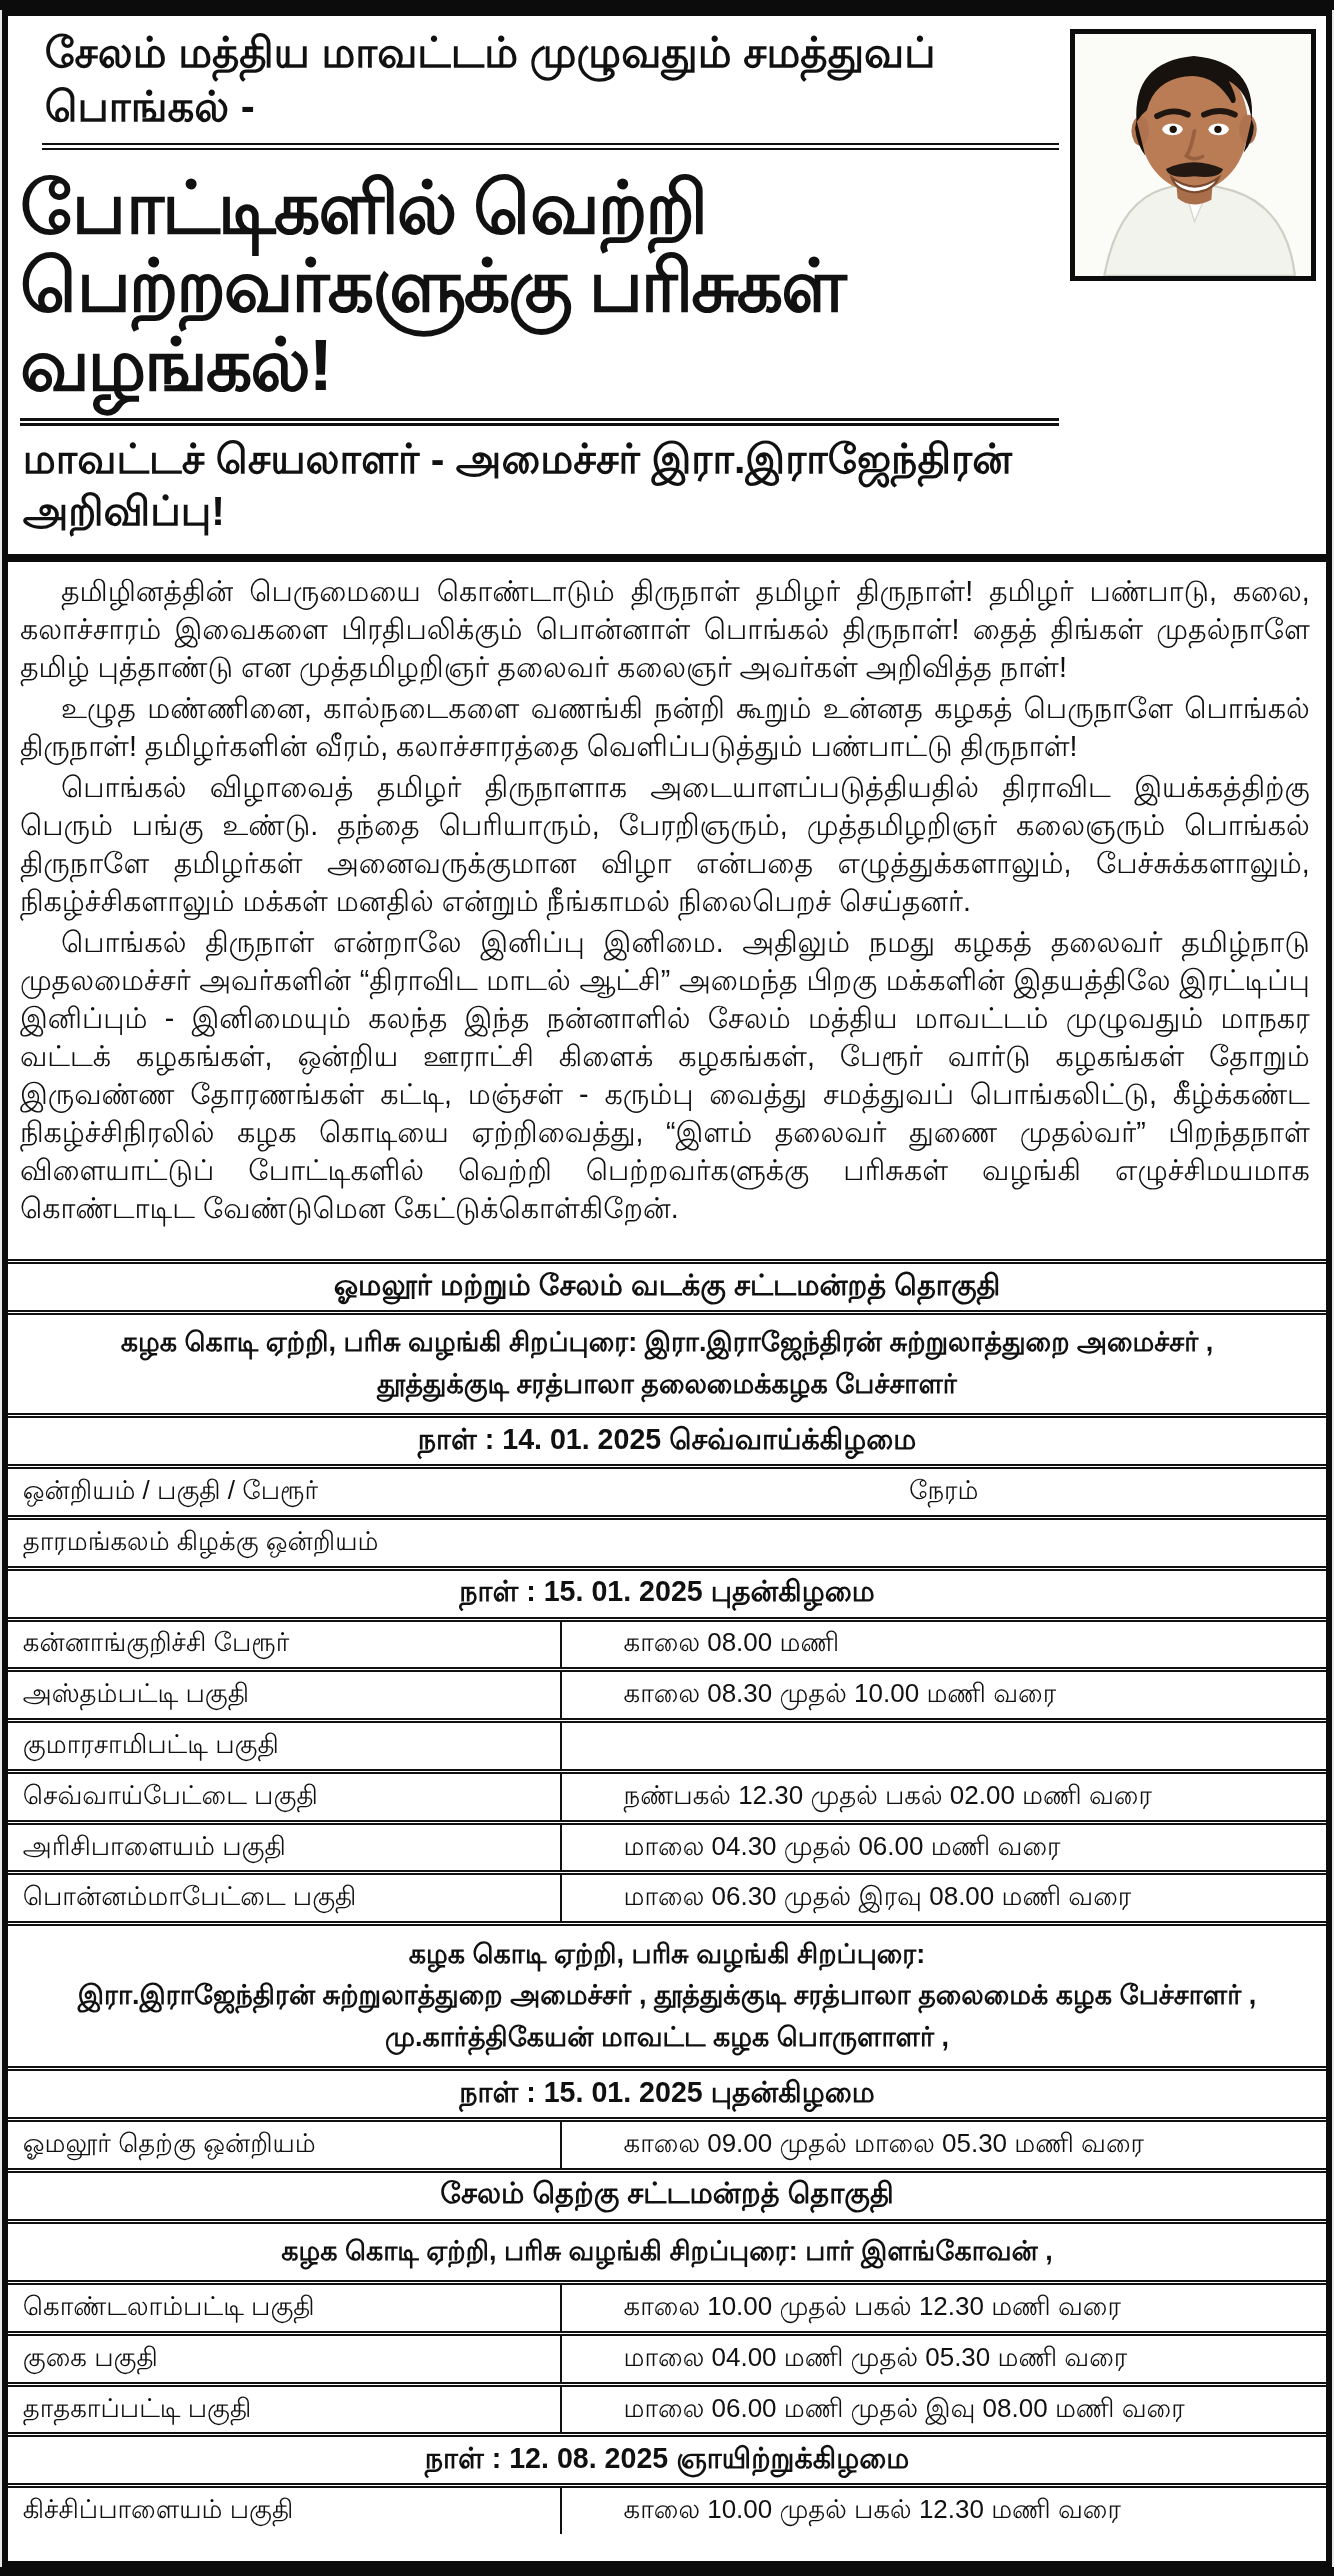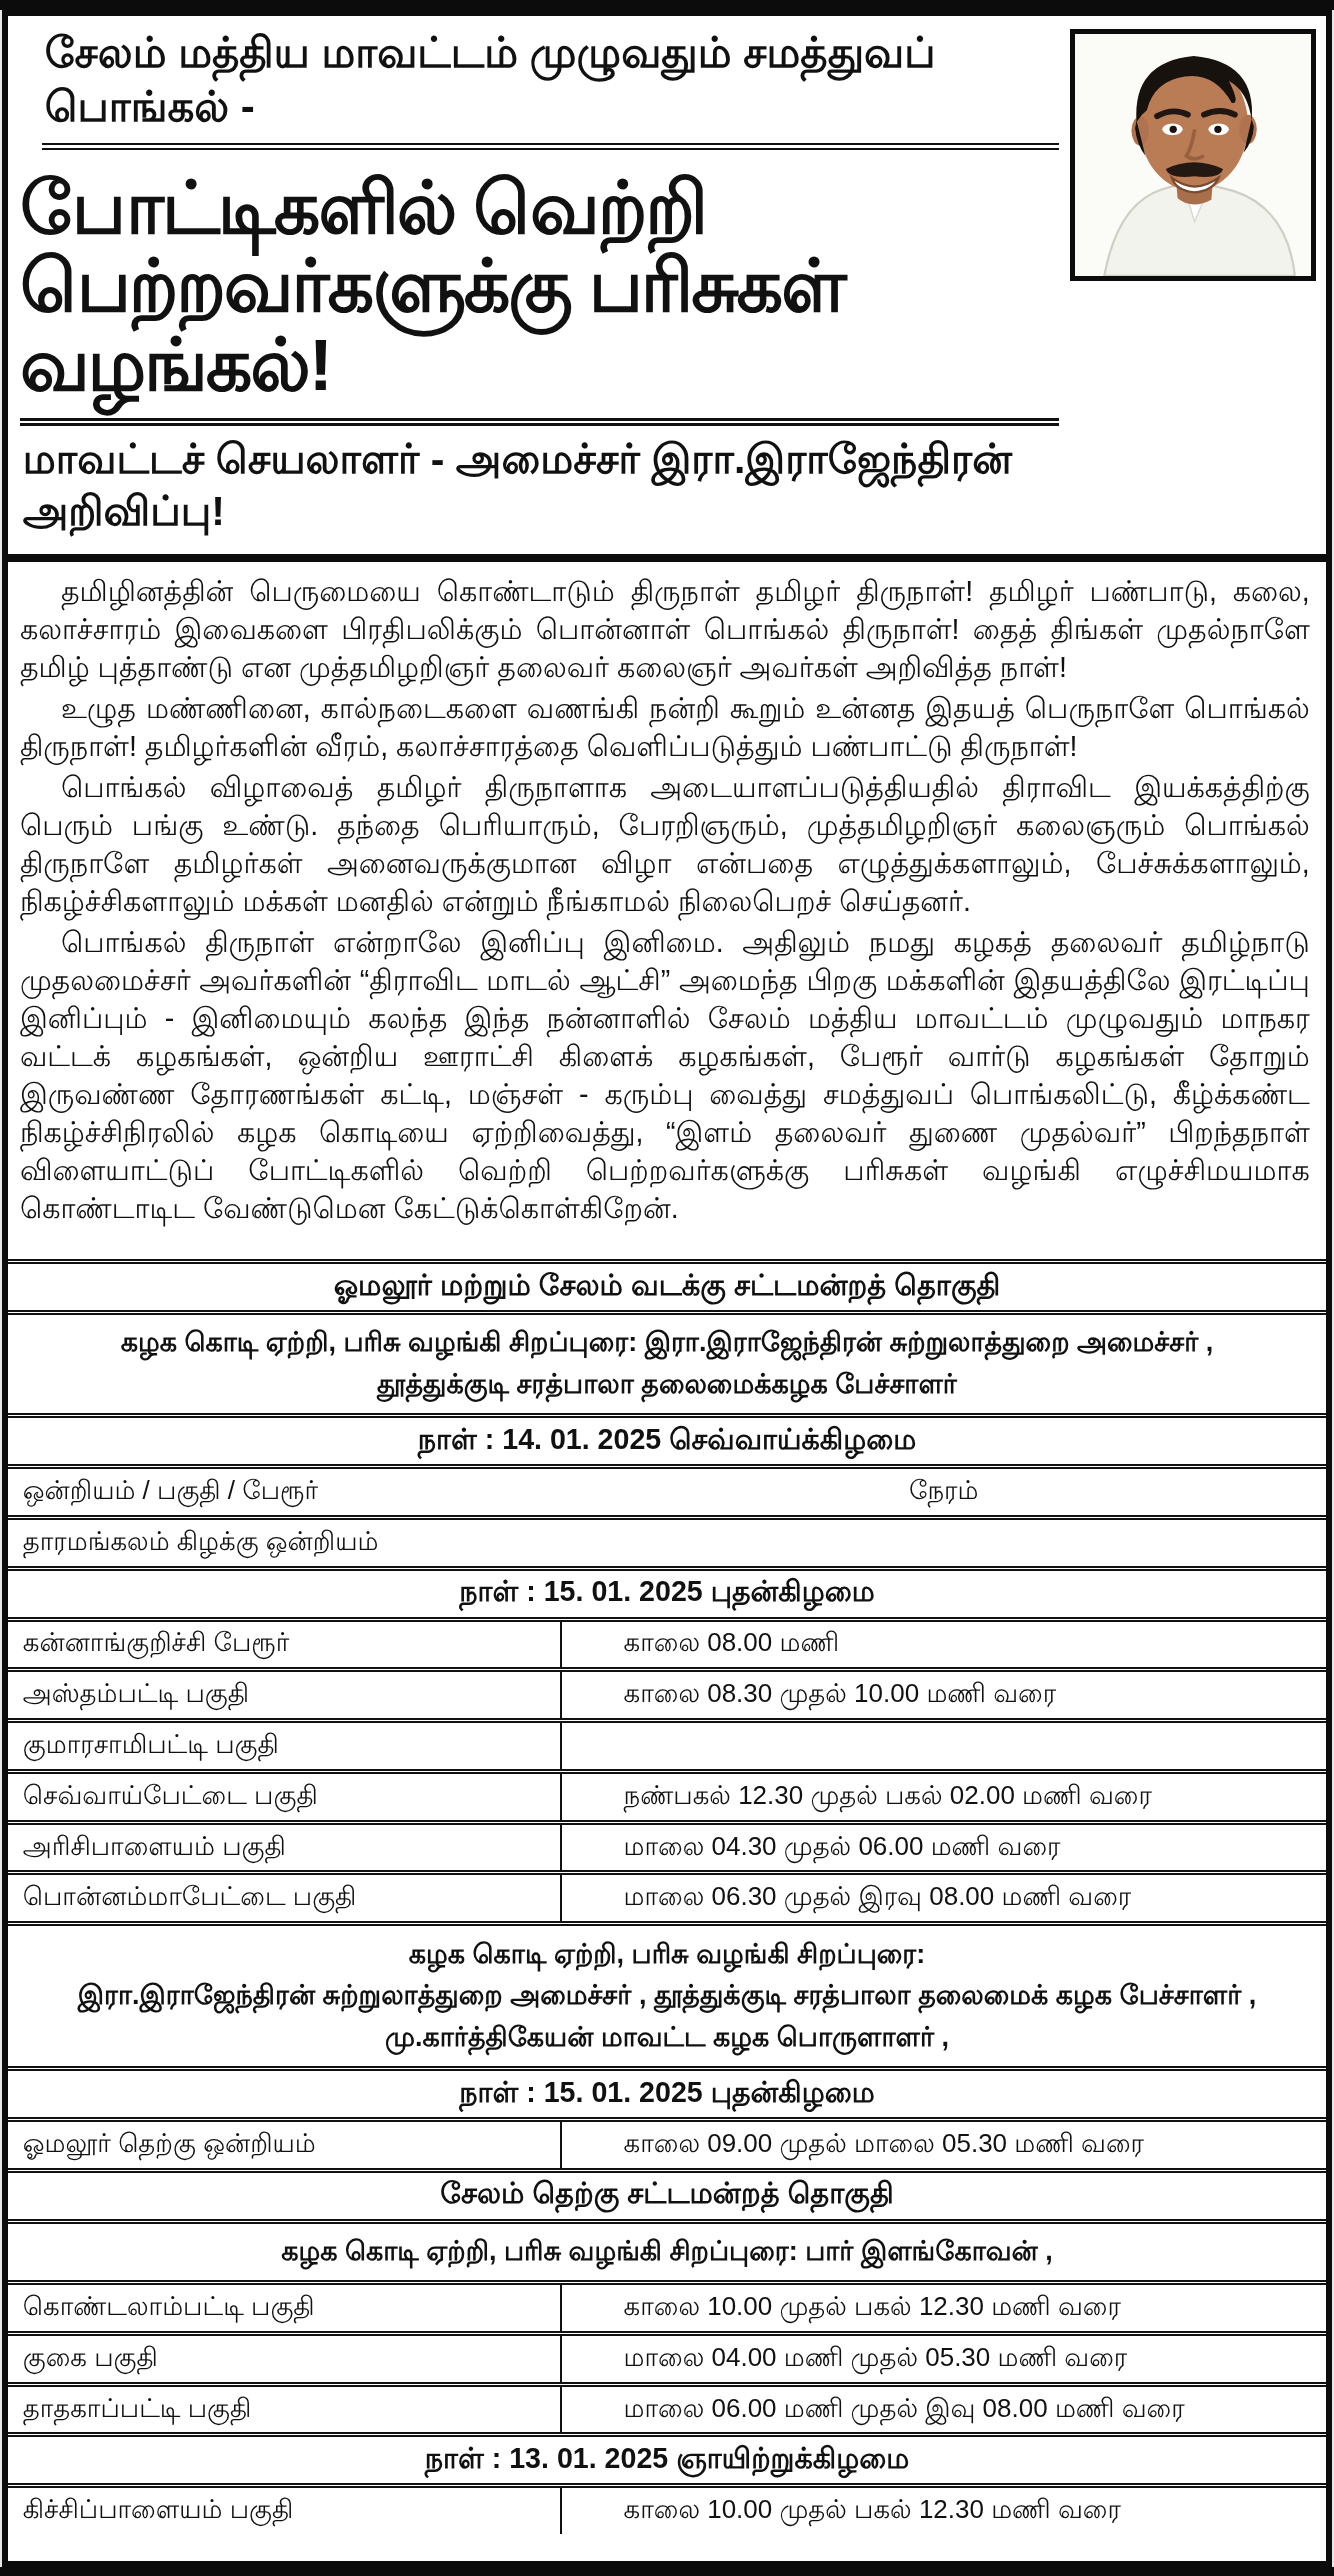--- a/index.html
+++ b/index.html
@@ -108,21 +108,21 @@
 
         <path d="M124 184 Q162 166 202 184 Q198 198 163 194 Q128 198 124 184 Z" fill="#241812"></path>
 
         <path d="M132 196 Q163 220 196 196 Q188 214 163 216 Q138 214 132 196 Z" fill="#ffffff" stroke="#7a4a2e" stroke-width="3"></path>
       </svg>
     </div>
   </div>
 
   <div class="intro">
     <p>தமிழினத்தின் பெருமையை கொண்டாடும் திருநாள் தமிழர் திருநாள்! தமிழர் பண்பாடு, கலை, கலாச்சாரம் இவைகளை பிரதிபலிக்கும் பொன்னாள் பொங்கல் திருநாள்! தைத் திங்கள் முதல்நாளே தமிழ் புத்தாண்டு என முத்தமிழறிஞர் தலைவர் கலைஞர் அவர்கள் அறிவித்த நாள்!</p>
-    <p>உழுத மண்ணினை, கால்நடைகளை வணங்கி நன்றி கூறும் உன்னத இதயத் பெருநாளே பொங்கல் திருநாள்! தமிழர்களின் வீரம், கலாச்சாரத்தை வெளிப்படுத்தும் பண்பாட்டு திருநாள்!</p>
+    <p>உழுத மண்ணினை, கால்நடைகளை வணங்கி நன்றி கூறும் உன்னத கழகத் பெருநாளே பொங்கல் திருநாள்! தமிழர்களின் வீரம், கலாச்சாரத்தை வெளிப்படுத்தும் பண்பாட்டு திருநாள்!</p>
     <p>பொங்கல் விழாவைத் தமிழர் திருநாளாக அடையாளப்படுத்தியதில் திராவிட இயக்கத்திற்கு பெரும் பங்கு உண்டு. தந்தை பெரியாரும், பேரறிஞரும், முத்தமிழறிஞர் கலைஞரும் பொங்கல் திருநாளே தமிழர்கள் அனைவருக்குமான விழா என்பதை எழுத்துக்களாலும், பேச்சுக்களாலும், நிகழ்ச்சிகளாலும் மக்கள் மனதில் என்றும் நீங்காமல் நிலைபெறச் செய்தனர்.</p>
     <p>பொங்கல் திருநாள் என்றாலே இனிப்பு இனிமை. அதிலும் நமது கழகத் தலைவர் தமிழ்நாடு முதலமைச்சர் அவர்களின் “திராவிட மாடல் ஆட்சி” அமைந்த பிறகு மக்களின் இதயத்திலே இரட்டிப்பு இனிப்பும் - இனிமையும் கலந்த இந்த நன்னாளில் சேலம் மத்திய மாவட்டம் முழுவதும் மாநகர வட்டக் கழகங்கள், ஒன்றிய ஊராட்சி கிளைக் கழகங்கள், பேரூர் வார்டு கழகங்கள் தோறும் இருவண்ண தோரணங்கள் கட்டி, மஞ்சள் - கரும்பு வைத்து சமத்துவப் பொங்கலிட்டு, கீழ்க்கண்ட நிகழ்ச்சிநிரலில் கழக கொடியை ஏற்றிவைத்து, “இளம் தலைவர் துணை முதல்வர்” பிறந்தநாள் விளையாட்டுப் போட்டிகளில் வெற்றி பெற்றவர்களுக்கு பரிசுகள் வழங்கி எழுச்சிமயமாக கொண்டாடிட வேண்டுமென கேட்டுக்கொள்கிறேன்.</p>
   </div>
 
   <div class="schedule" id="schedule">
       <div class="r r-center r-section">ஓமலூர் மற்றும் சேலம் வடக்கு சட்டமன்றத் தொகுதி</div>
       <div class="r r-center r-note">
         <div class="note-line">கழக கொடி ஏற்றி, பரிசு வழங்கி சிறப்புரை:  இரா.இராஜேந்திரன் சுற்றுலாத்துறை அமைச்சர் ,</div>
         <div class="note-line">தூத்துக்குடி சரத்பாலா தலைமைக்கழக பேச்சாளர்</div>
       </div>
@@ -177,21 +177,21 @@
         <div class="cr">காலை 10.00 முதல் பகல் 12.30 மணி வரை</div>
       </div>
       <div class="r r-div">
         <div class="cl">குகை பகுதி</div>
         <div class="cr">மாலை 04.00 மணி முதல் 05.30 மணி வரை</div>
       </div>
       <div class="r r-div">
         <div class="cl">தாதகாப்பட்டி பகுதி</div>
         <div class="cr">மாலை 06.00 மணி முதல் இவு 08.00 மணி வரை</div>
       </div>
-      <div class="r r-center r-date">நாள் : 13. 01. 2025 ஞாயிற்றுக்கிழமை</div>
+      <div class="r r-center r-date">நாள் : 12. 08. 2025 ஞாயிற்றுக்கிழமை</div>
       <div class="r r-div">
         <div class="cl">கிச்சிப்பாளையம் பகுதி</div>
         <div class="cr">காலை 10.00 முதல் பகல் 12.30 மணி வரை</div>
       </div>
     </div>
 
 </div>
 
 <div class="bottom-bar"></div>
 

